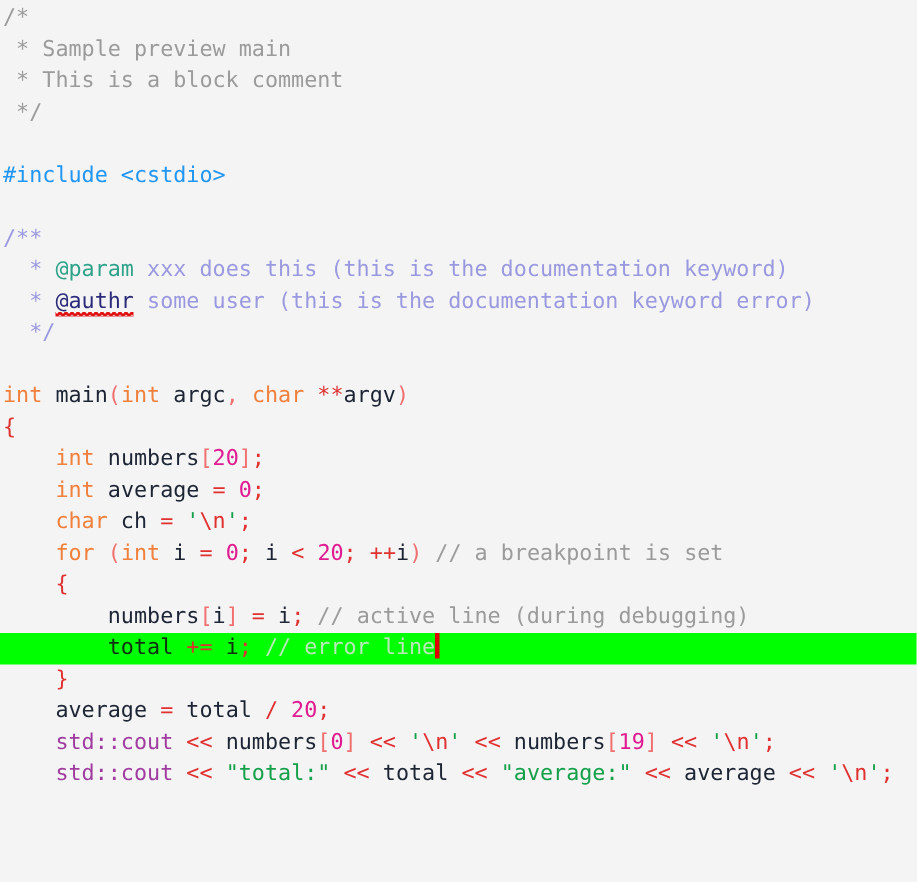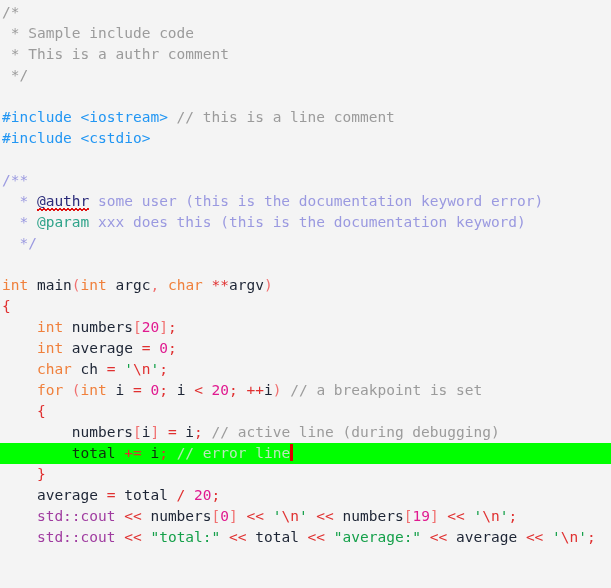--- a/index.html
+++ b/index.html
@@ -88,40 +88,39 @@
     margin-left: 0px;
   }
 </style>
 </head>
 <body style="background: rgb(244, 244, 244);">
 
 <div id="editor" style="background: rgb(244, 244, 244); font-size: 14.5px; line-height: 21px;">
 
   <div class="code-line" style="height: 21px; line-height: 21px;"><span class="t-comment" style="color: rgb(155, 155, 155);">/*</span></div>
 
-  <div class="code-line" style="height: 21px; line-height: 21px;"><span class="t-comment" style="color: rgb(155, 155, 155);"> * Sample include code</span></div>
+  <div class="code-line" style="height: 21px; line-height: 21px;"><span class="t-comment" style="color: rgb(155, 155, 155);"> * Sample preview main</span></div>
 
-  <div class="code-line" style="height: 21px; line-height: 21px;"><span class="t-comment" style="color: rgb(155, 155, 155);"> * This is a authr comment</span></div>
+  <div class="code-line" style="height: 21px; line-height: 21px;"><span class="t-comment" style="color: rgb(155, 155, 155);"> * This is a block comment</span></div>
 
   <div class="code-line" style="height: 21px; line-height: 21px;"><span class="t-comment" style="color: rgb(155, 155, 155);"> */</span></div>
 
   <div class="code-line" style="height: 21px; line-height: 21px;">&nbsp;</div>
 
-  <div class="code-line" style="height: 21px; line-height: 21px;"><span class="t-pp" style="color: rgb(33, 150, 243);">#include &lt;iostream&gt;</span><span class="t-plain" style="color: rgb(29, 37, 53);"> </span><span class="t-comment" style="color: rgb(155, 155, 155);">// this is a line comment</span></div>
 
   <div class="code-line" style="height: 21px; line-height: 21px;"><span class="t-pp" style="color: rgb(33, 150, 243);">#include &lt;cstdio&gt;</span></div>
 
   <div class="code-line" style="height: 21px; line-height: 21px;">&nbsp;</div>
 
   <div class="code-line" style="height: 21px; line-height: 21px;"><span class="t-docstar" style="color: rgb(154, 153, 224);">/**</span></div>
 
 
+  <div class="code-line" style="height: 21px; line-height: 21px;"><span class="t-docstar" style="color: rgb(154, 153, 224);">  * </span><span class="t-dockw" style="color: rgb(47, 163, 138);">@param</span><span class="t-docblock" style="color: rgb(154, 153, 224);"> xxx does this (this is the documentation keyword)</span></div>
+
   <div class="code-line" style="height: 21px; line-height: 21px;"><span class="t-docstar" style="color: rgb(154, 153, 224);">  * </span><span class="t-dockwerr squiggle" style="color: rgb(43, 43, 122);">@authr</span><span class="t-docblock" style="color: rgb(154, 153, 224);"> some user (this is the documentation keyword error)</span></div>
-
-  <div class="code-line" style="height: 21px; line-height: 21px;"><span class="t-docstar" style="color: rgb(154, 153, 224);">  * </span><span class="t-dockw" style="color: rgb(47, 163, 138);">@param</span><span class="t-docblock" style="color: rgb(154, 153, 224);"> xxx does this (this is the documentation keyword)</span></div>
 
   <div class="code-line" style="height: 21px; line-height: 21px;"><span class="t-docstar" style="color: rgb(154, 153, 224);">  */</span></div>
 
   <div class="code-line" style="height: 21px; line-height: 21px;">&nbsp;</div>
 
   <div class="code-line" style="height: 21px; line-height: 21px;"><span class="t-type" style="color: rgb(240, 128, 60);">int</span><span class="t-plain" style="color: rgb(29, 37, 53);"> main</span><span class="t-punct" style="color: rgb(240, 112, 112);">(</span><span class="t-type" style="color: rgb(240, 128, 60);">int</span><span class="t-plain" style="color: rgb(29, 37, 53);"> argc</span><span class="t-punct" style="color: rgb(240, 112, 112);">,</span><span class="t-plain" style="color: rgb(29, 37, 53);"> </span><span class="t-type" style="color: rgb(240, 128, 60);">char</span><span class="t-plain" style="color: rgb(29, 37, 53);"> </span><span class="t-op" style="color: rgb(224, 48, 48);">**</span><span class="t-plain" style="color: rgb(29, 37, 53);">argv</span><span class="t-punct" style="color: rgb(240, 112, 112);">)</span></div>
 
   <div class="code-line" style="height: 21px; line-height: 21px;"><span class="t-brace" style="color: rgb(224, 48, 48);">{</span></div>
 
 

